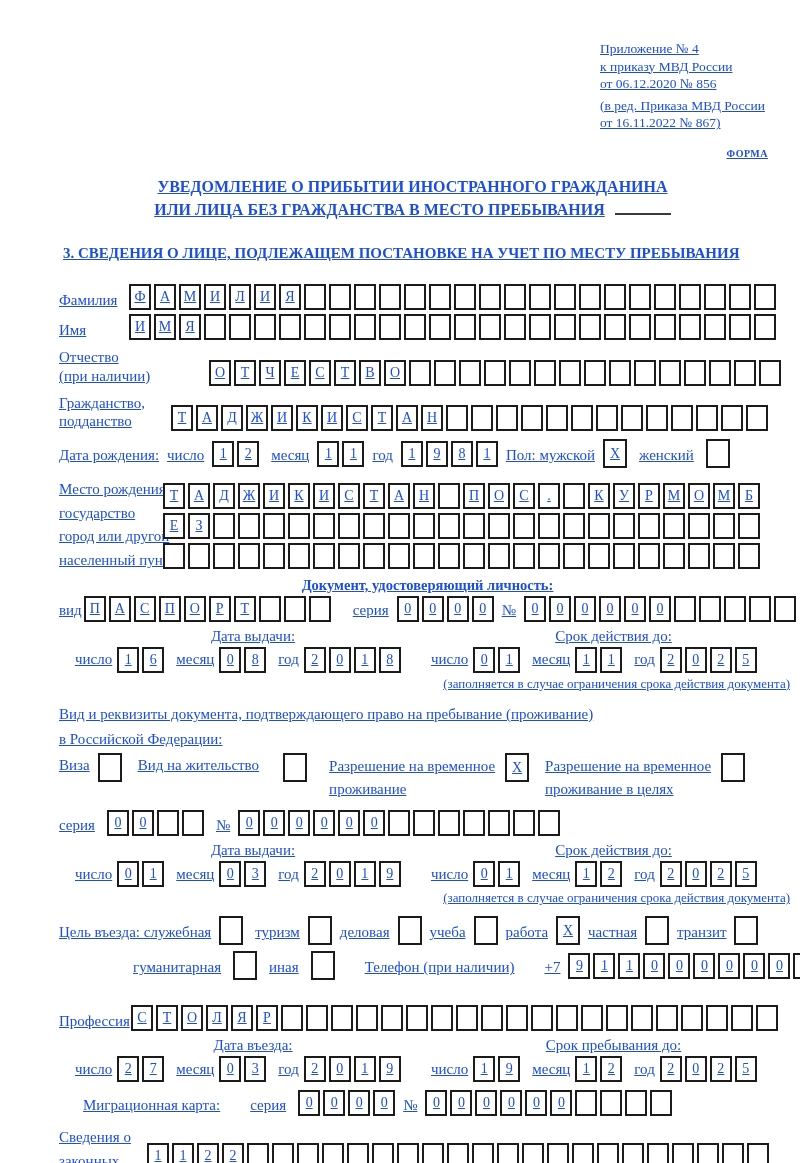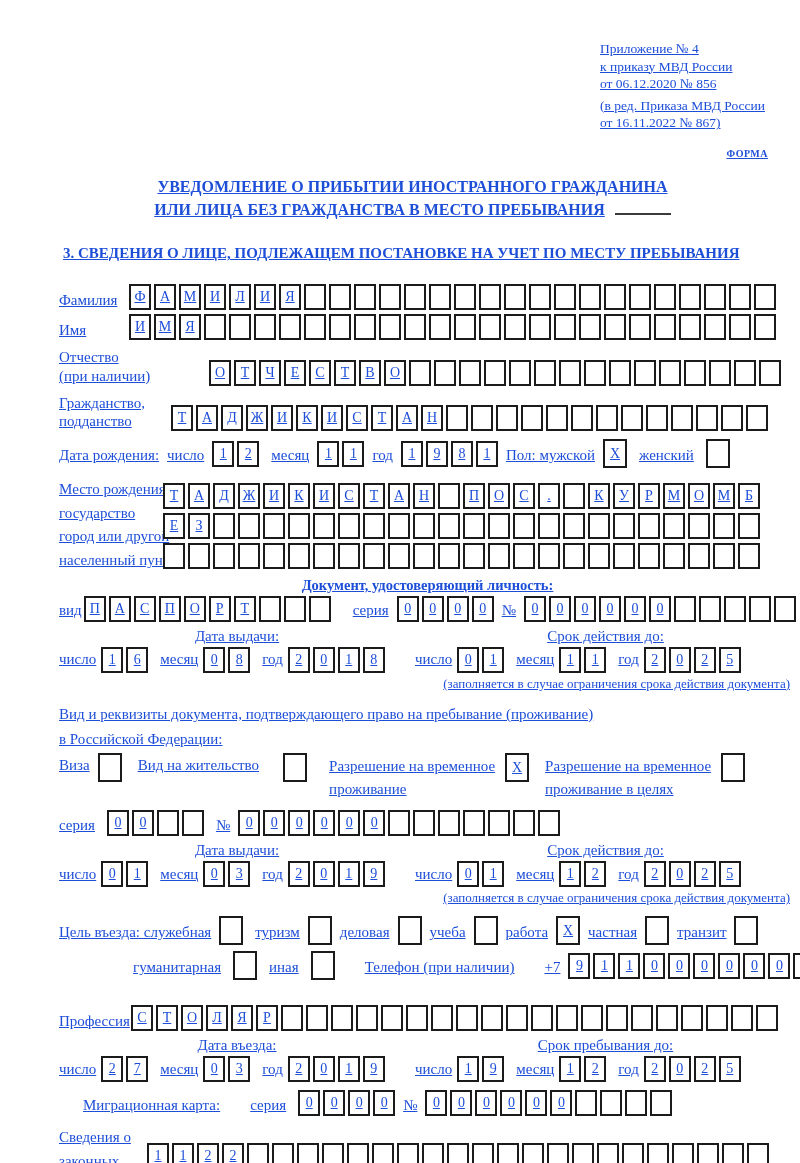--- a/index.html
+++ b/index.html
@@ -29,21 +29,21 @@
   }
   .cb .cell{width:20px;height:25px;}
   .stack .cells{margin-bottom:4px;}
   .w70{width:70px;flex:0 0 auto;}
   .w104{width:104px;flex:0 0 auto;}
   .w112{width:112px;flex:0 0 auto;}
   .w150{width:150px;flex:0 0 auto;}
   .w88{width:88px;flex:0 0 auto;}
   .center-b{text-align:center;font-weight:bold;font-size:14.5px;margin-top:4px;}
   .dates{display:flex;margin-top:6px;}
-  .dcol-l{width:356px;flex:0 0 auto;}
+  .dcol-l{width:356px;flex:0 0 auto;margin-left:16px;}
   .dcol-r{flex:1;}
   .dhead{text-align:center;margin-bottom:2px;white-space:nowrap;}
   .dvals{display:flex;align-items:center;}
   .dvals .t{margin-right:5px;white-space:nowrap;}
   .dvals .g{margin-left:12px;}
   .note{font-size:13px;text-align:right;padding-right:6px;margin-top:3px;}
   .plain{margin-top:10px;line-height:1.65;}
   .opts{display:flex;align-items:flex-start;margin-top:2px;}
   .opt{display:flex;align-items:flex-start;}
   .opt .t{padding-top:4px;margin-right:8px;white-space:nowrap;}

